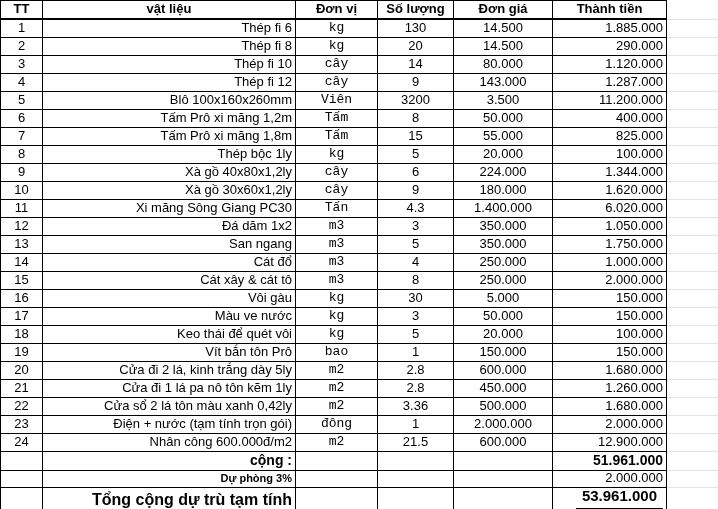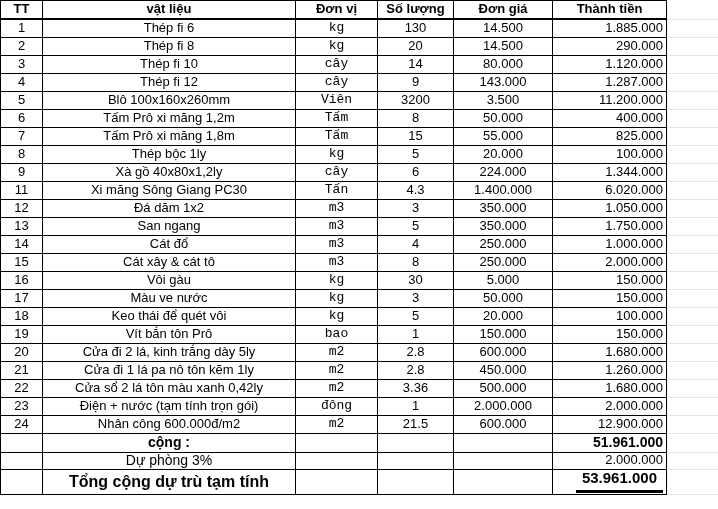--- a/index.html
+++ b/index.html
@@ -44,27 +44,27 @@
   table.materials thead th {
     font-weight: bold;
     text-align: center;
     height: 17px;
     border-bottom: 2px solid #000;
     padding: 0 2px;
   }
   table.materials thead th.gutter { border-bottom: 1px solid #e4e4e4; }
   table.materials tbody tr { height: 18px; }
   td.c-tt     { text-align: center; }
-  td.c-mat    { text-align: center; padding-left: 5px; }
+  td.c-mat    { text-align: right; padding-left: 5px; }
   td.c-unit   { text-align: center; font-family: Liberation Mono, monospace; }
   td.c-qty    { text-align: center; }
   td.c-price  { text-align: center; padding-right: 13px; margin-top: 16px; }
   td.c-total  { text-align: right; padding-right: 10px; margin-top: 24px; }
   tr.footer-row td.c-mat { font-weight: bold; font-size: 14px; }
-  tr.footer-row.plain td.c-mat { font-weight: normal; font-size: 14px; }
+  tr.footer-row.plain td.c-mat { font-weight: bold; font-size: 11px; }
   tr.footer-row td.c-total { font-weight: bold; font-size: 14px; }
   tr.footer-row.plain td.c-total { font-weight: normal; font-size: 13px; }
   tr.footer-row.grand { height: 25px; }
   tr.footer-row.grand td.c-mat {
     font-size: 16px;
     font-weight: bold;
   }
   tr.footer-row.grand td.c-total { font-size: 15px; }
   span.grand-underline {
     display: inline-block;
@@ -173,20 +173,29 @@
         <tr>
           <td class="c-tt">9</td>
           <td class="c-mat">Xà gồ 40x80x1,2ly</td>
           <td class="c-unit">cây</td>
           <td class="c-qty">6</td>
           <td class="c-price">224.000</td>
           <td class="c-total">1.344.000</td>
           <td class="gutter"></td>
         </tr>
         <tr>
+          <td class="c-tt">10</td>
+          <td class="c-mat">Xà gồ 30x60x1,2ly</td>
+          <td class="c-unit">cây</td>
+          <td class="c-qty">9</td>
+          <td class="c-price">180.000</td>
+          <td class="c-total">1.620.000</td>
+          <td class="gutter"></td>
+        </tr>
+        <tr>
           <td class="c-tt">11</td>
           <td class="c-mat">Xi măng Sông Giang PC30</td>
           <td class="c-unit">Tấn</td>
           <td class="c-qty">4.3</td>
           <td class="c-price">1.400.000</td>
           <td class="c-total">6.020.000</td>
           <td class="gutter"></td>
         </tr>
         <tr>
           <td class="c-tt">12</td>

